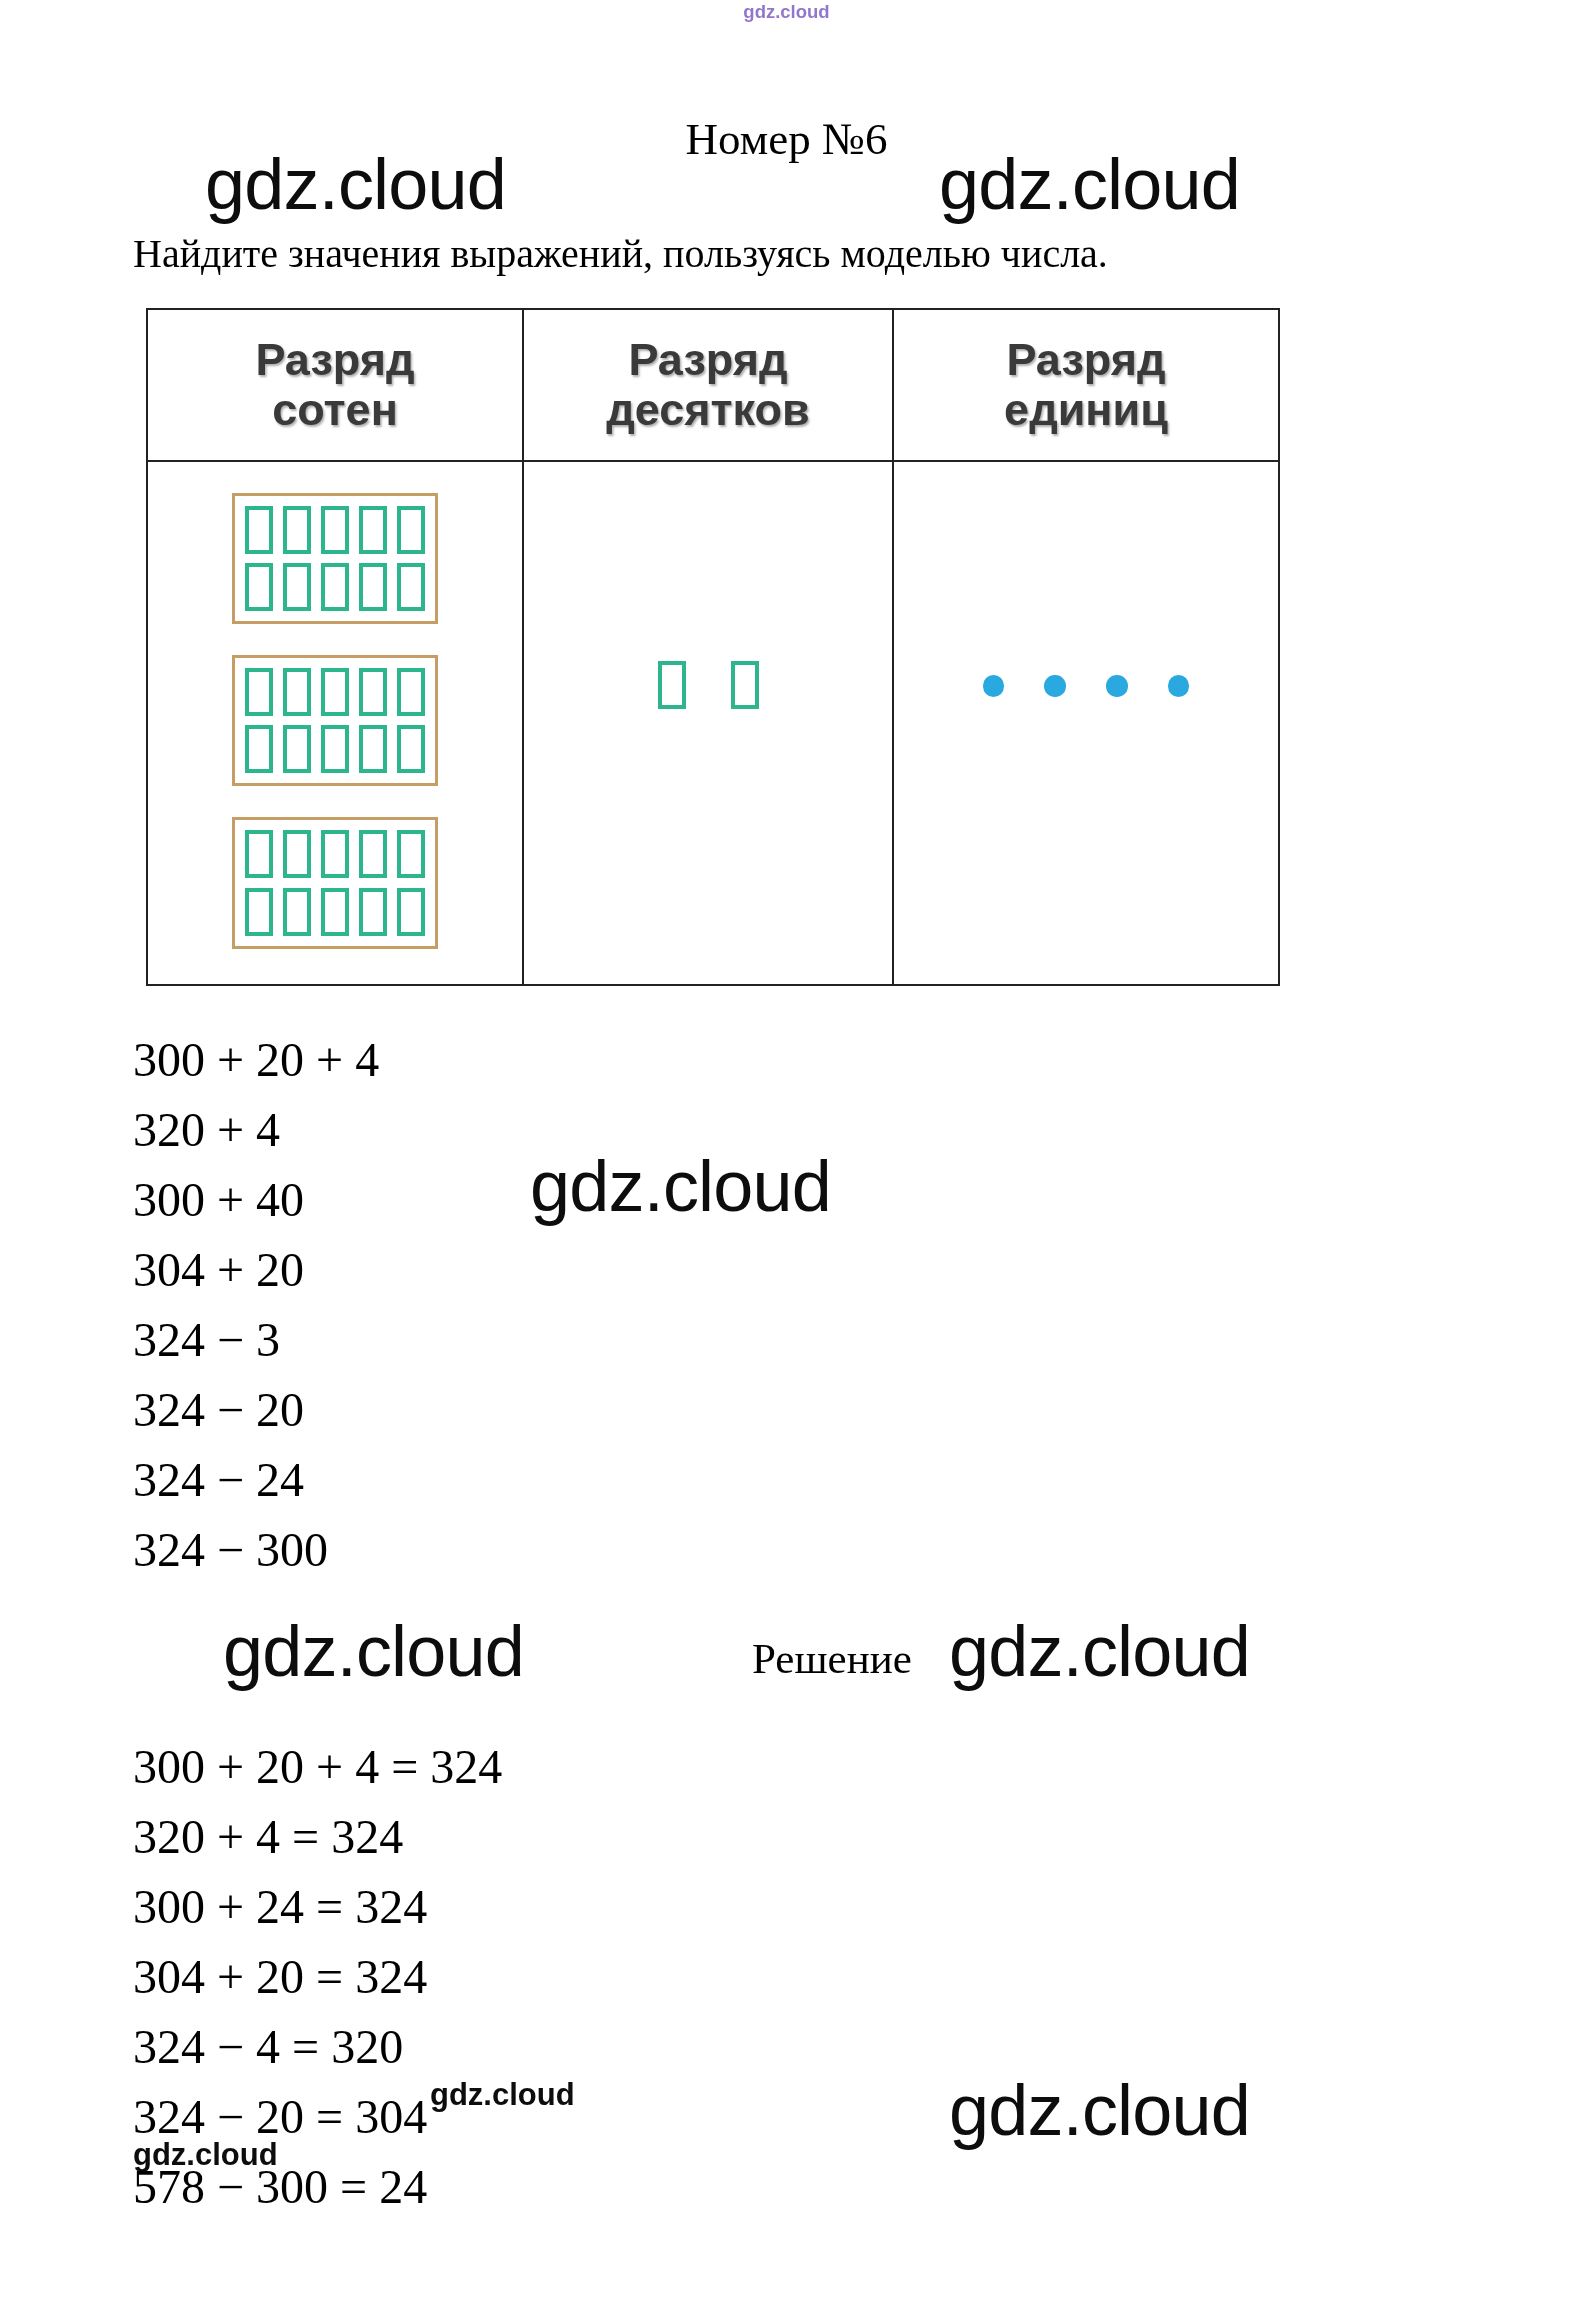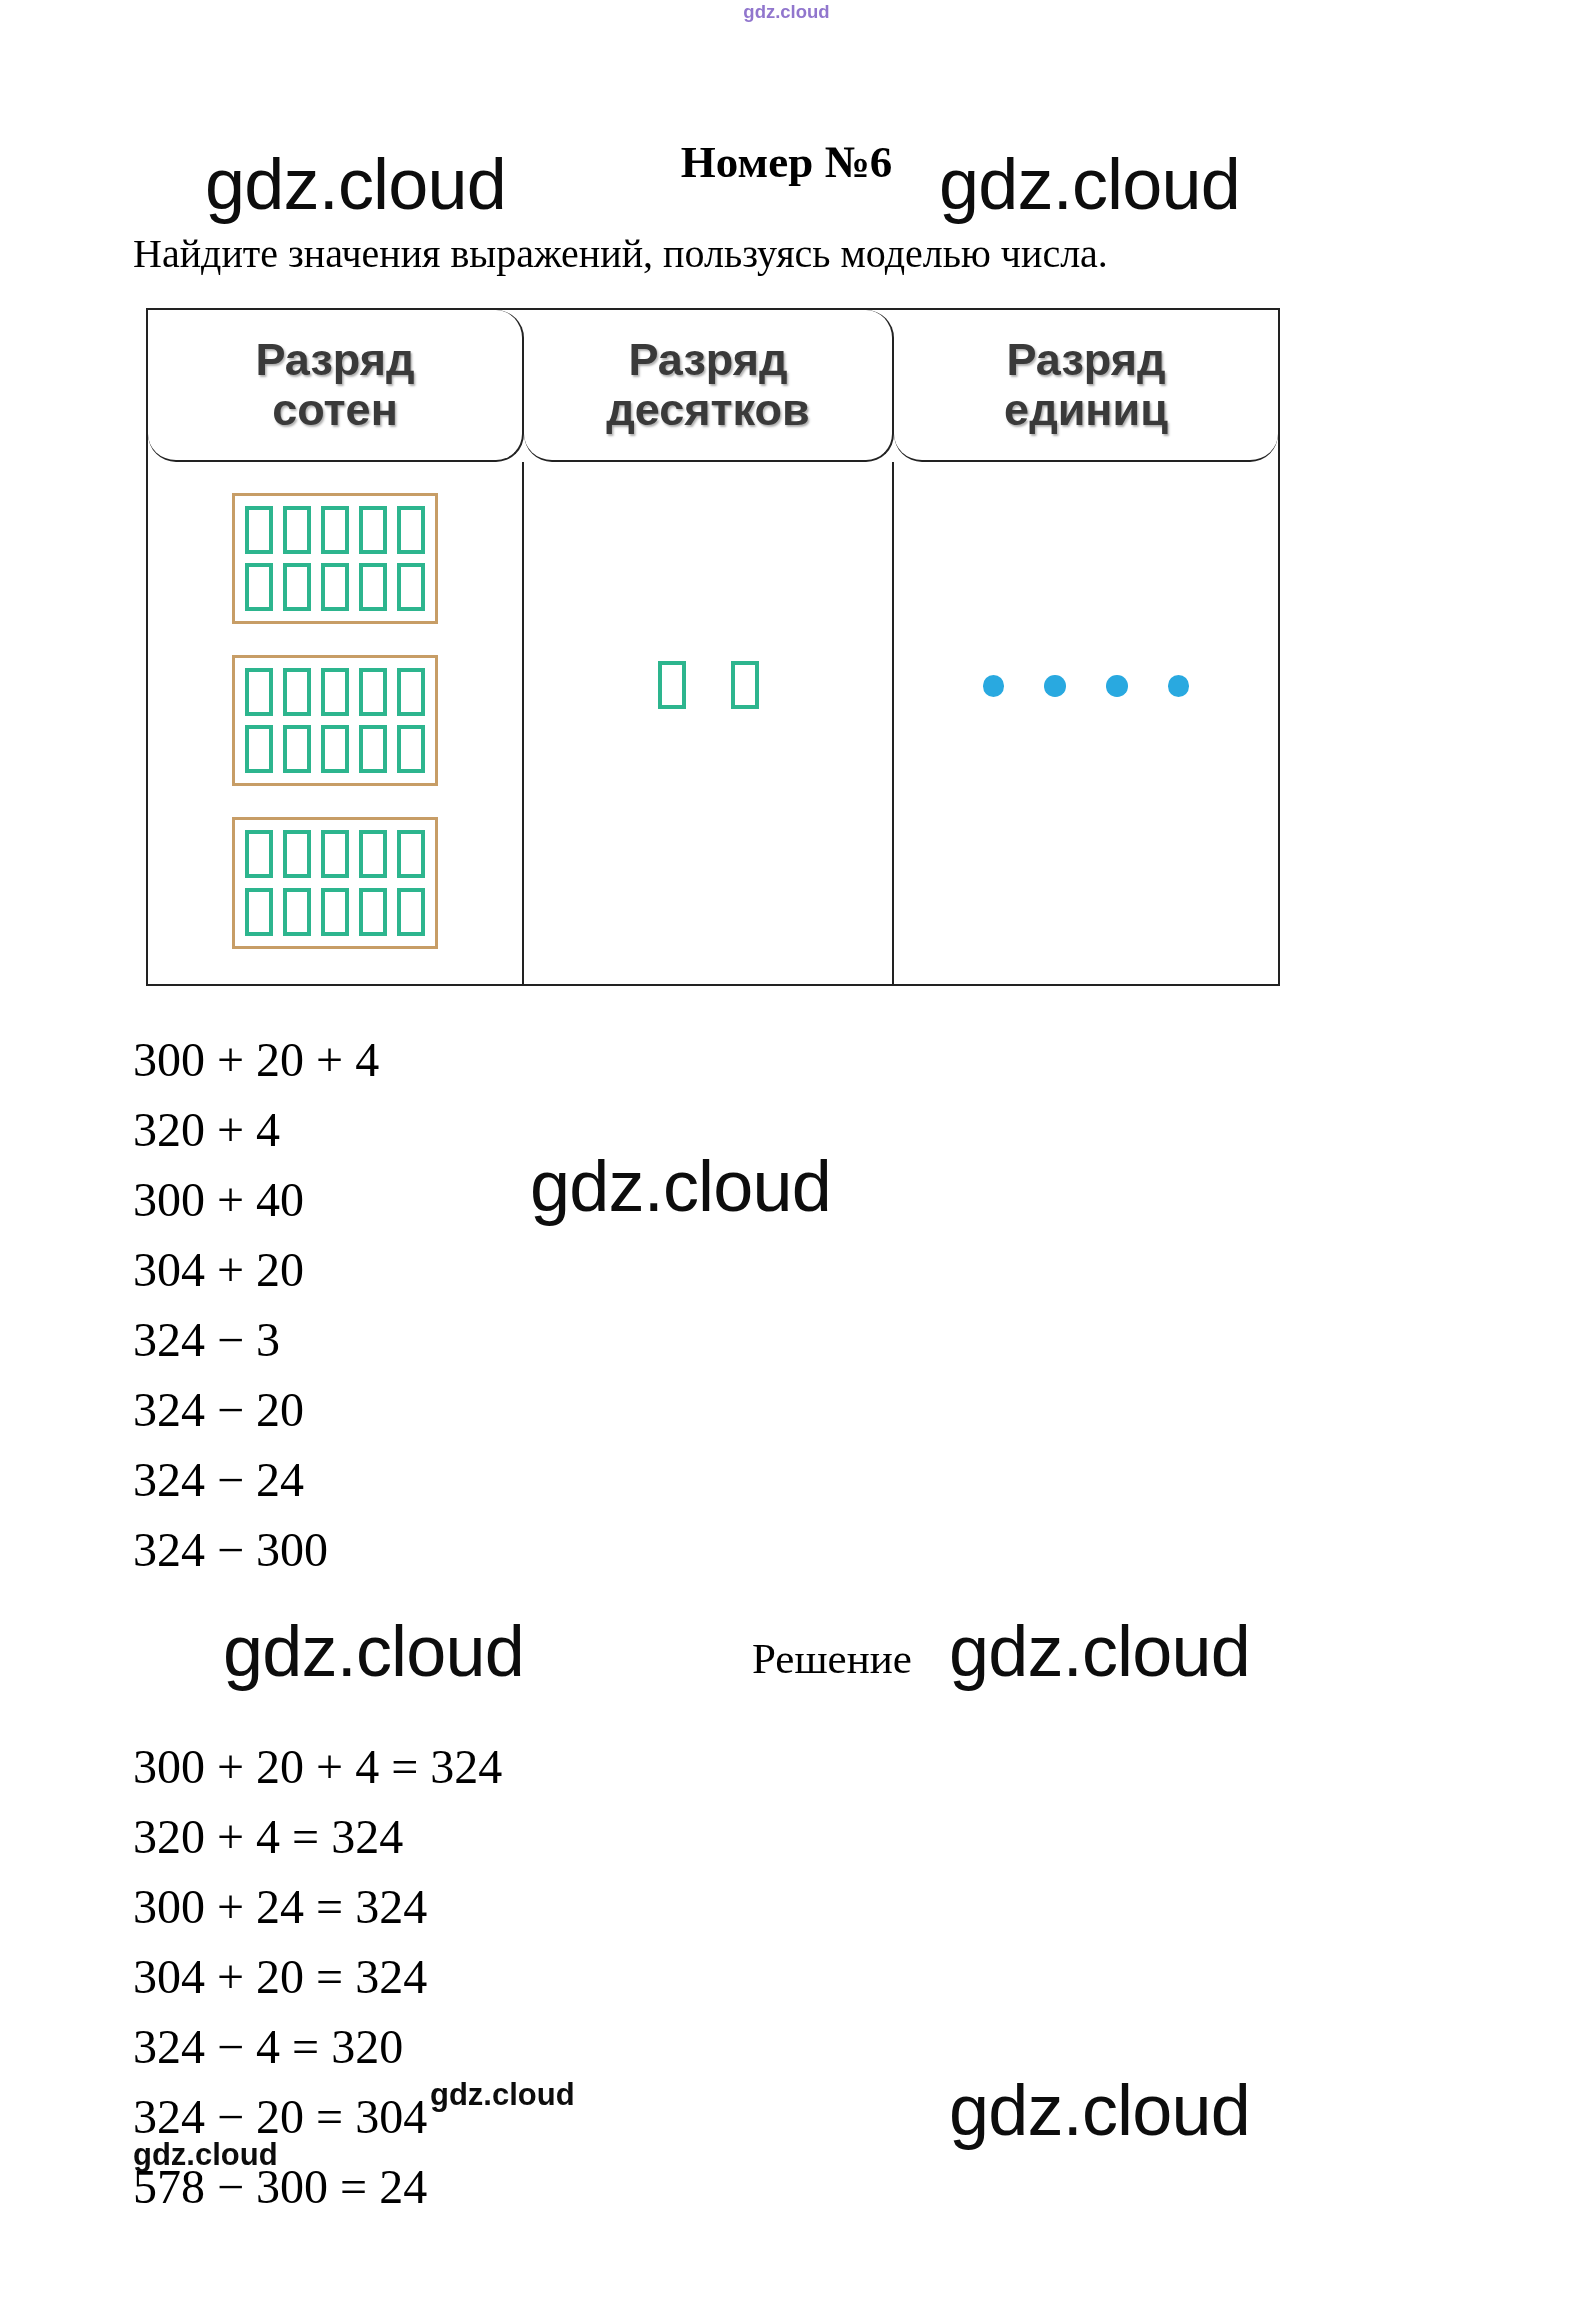--- a/index.html
+++ b/index.html
@@ -26,43 +26,42 @@
   .wm-large { font-size:72px; font-weight:500; letter-spacing:-0.8px; }
   .wm-small { font-size:31px; font-weight:700; }
   .wm-tiny  {
     font-size:18.5px; font-weight:700;
     color:#7e5fc5; opacity:.85;
     left:50%; top:3.1px; transform:translateX(-50%);
     filter:blur(0.5px);
   }
   
   .title {
-    position:absolute; top:136px; left:0; width:100%;
-    text-align:center; font-size:45px; font-weight:700;
+    position:absolute; top:113px; left:0; width:100%;
+    text-align:center; font-size:45px; font-weight:400;
   }
   .task {
     position:absolute; top:230px; left:133px;
     font-size:40px;
     text-align:center;
   }
   
   .model-table {
     position:absolute; top:308px; left:146px;
     width:1134px; border:2.3px solid #222;
     background:#fff;
   }
   .thead, .tbody { display:grid; grid-template-columns:376px 370px 384px; }
   .th {
     border-right:2.3px solid #222; border-bottom:2.3px solid #222;
     height:152px;
     display:flex; flex-direction:column; justify-content:center; align-items:center;
     font-family:"Liberation Sans", sans-serif;
     font-weight:700; font-size:45px; line-height:1.12; color:#3a3a3a;
     text-shadow:1.5px 1.5px 2.3px rgba(0,0,0,.32);
-    border-radius:28px;
   }
   .th:last-child { border-right:none; }
   .td { border-right:2.3px solid #222; height:522px; }
   .td:last-child { border-right:none; }
   .td-hundreds { display:flex; flex-direction:column; align-items:center; padding-top:31px; gap:31px; }
   .block {
     display:grid; grid-template-columns:repeat(5,28px); grid-auto-rows:48px;
     gap:9.2px 10px; padding:10px;
     border:3.9px solid var(--tan); background:#fff;
   }

